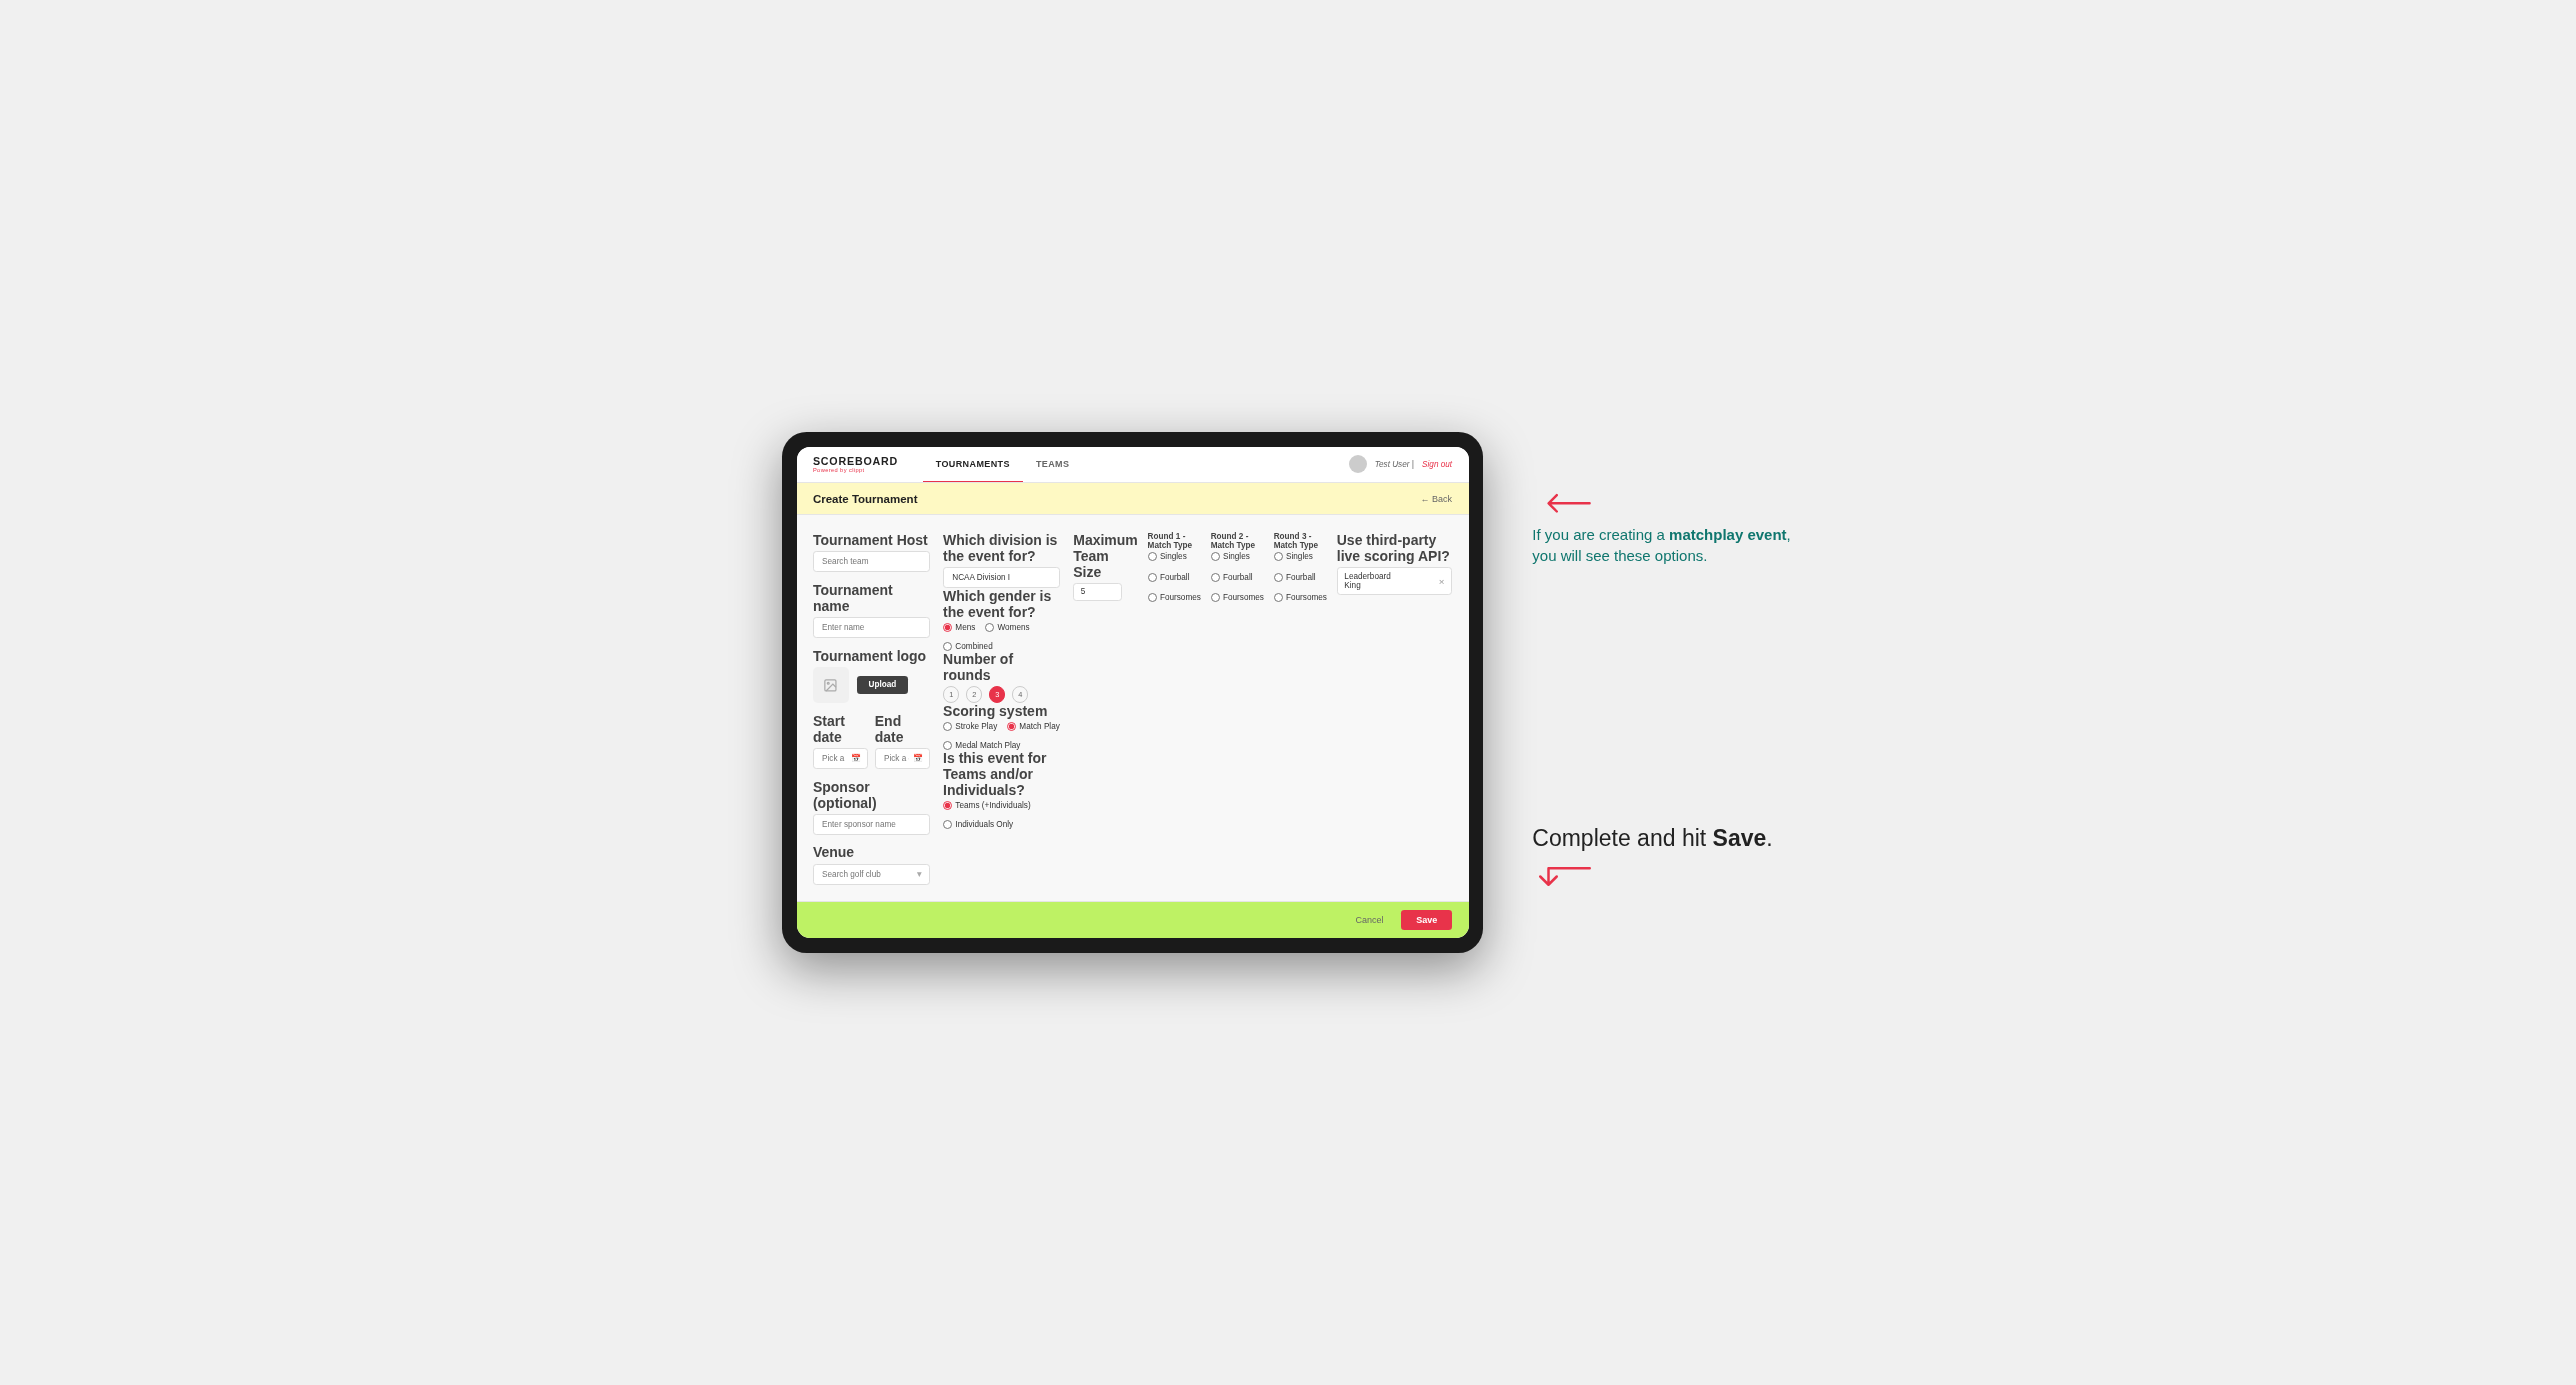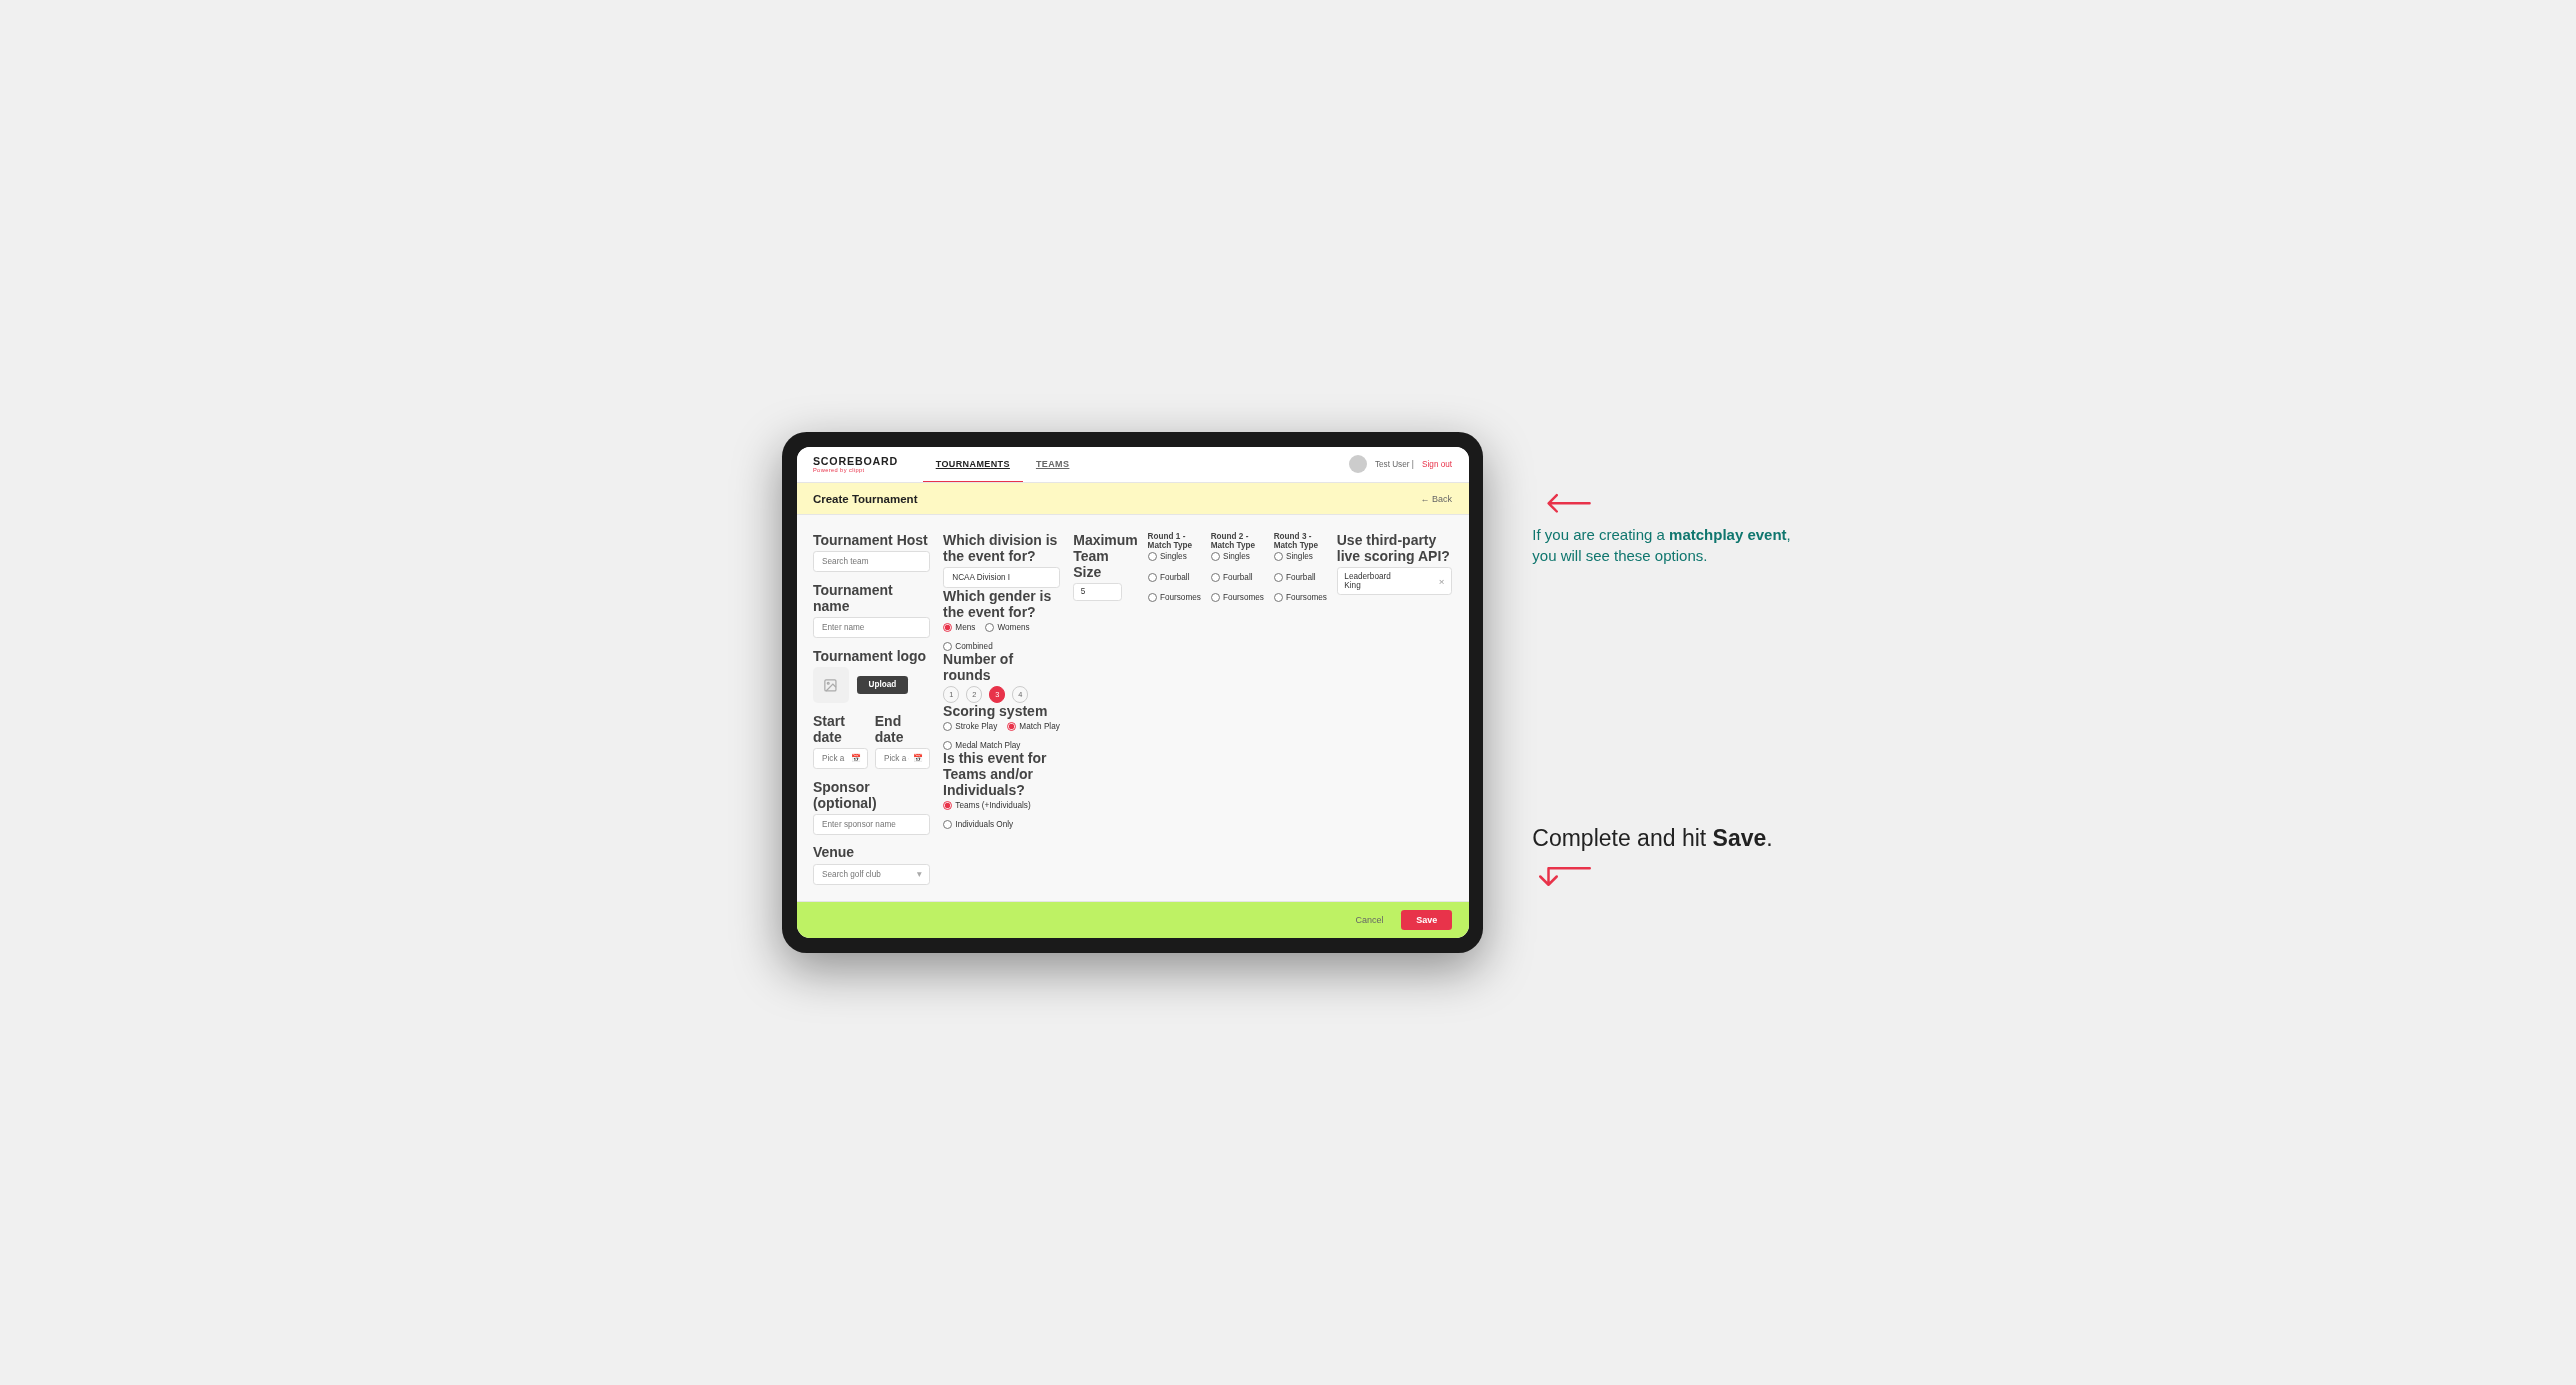--- a/index.html
+++ b/index.html
@@ -82,34 +82,34 @@
       padding: 0 13px;
       height: 36px;
       display: flex;
       align-items: center;
       font-size: 9px;
       font-weight: 600;
       color: #666;
       cursor: pointer;
       border-bottom: 1.6px solid transparent;
       letter-spacing: 0.4px;
-      text-decoration: underline;
     }
 
     .nav-tab.active {
       color: #222;
       border-bottom: 1.6px solid #e8334a;
     }
 
     .nav-right {
       display: flex;
       align-items: center;
       gap: 8.2px;
       font-size: 8.2px;
       color: #666;
+      font-style: italic;
     }
 
     .nav-avatar {
       width: 18px;
       height: 18px;
       background: #ccc;
       border-radius: 50%;
     }
 
     

